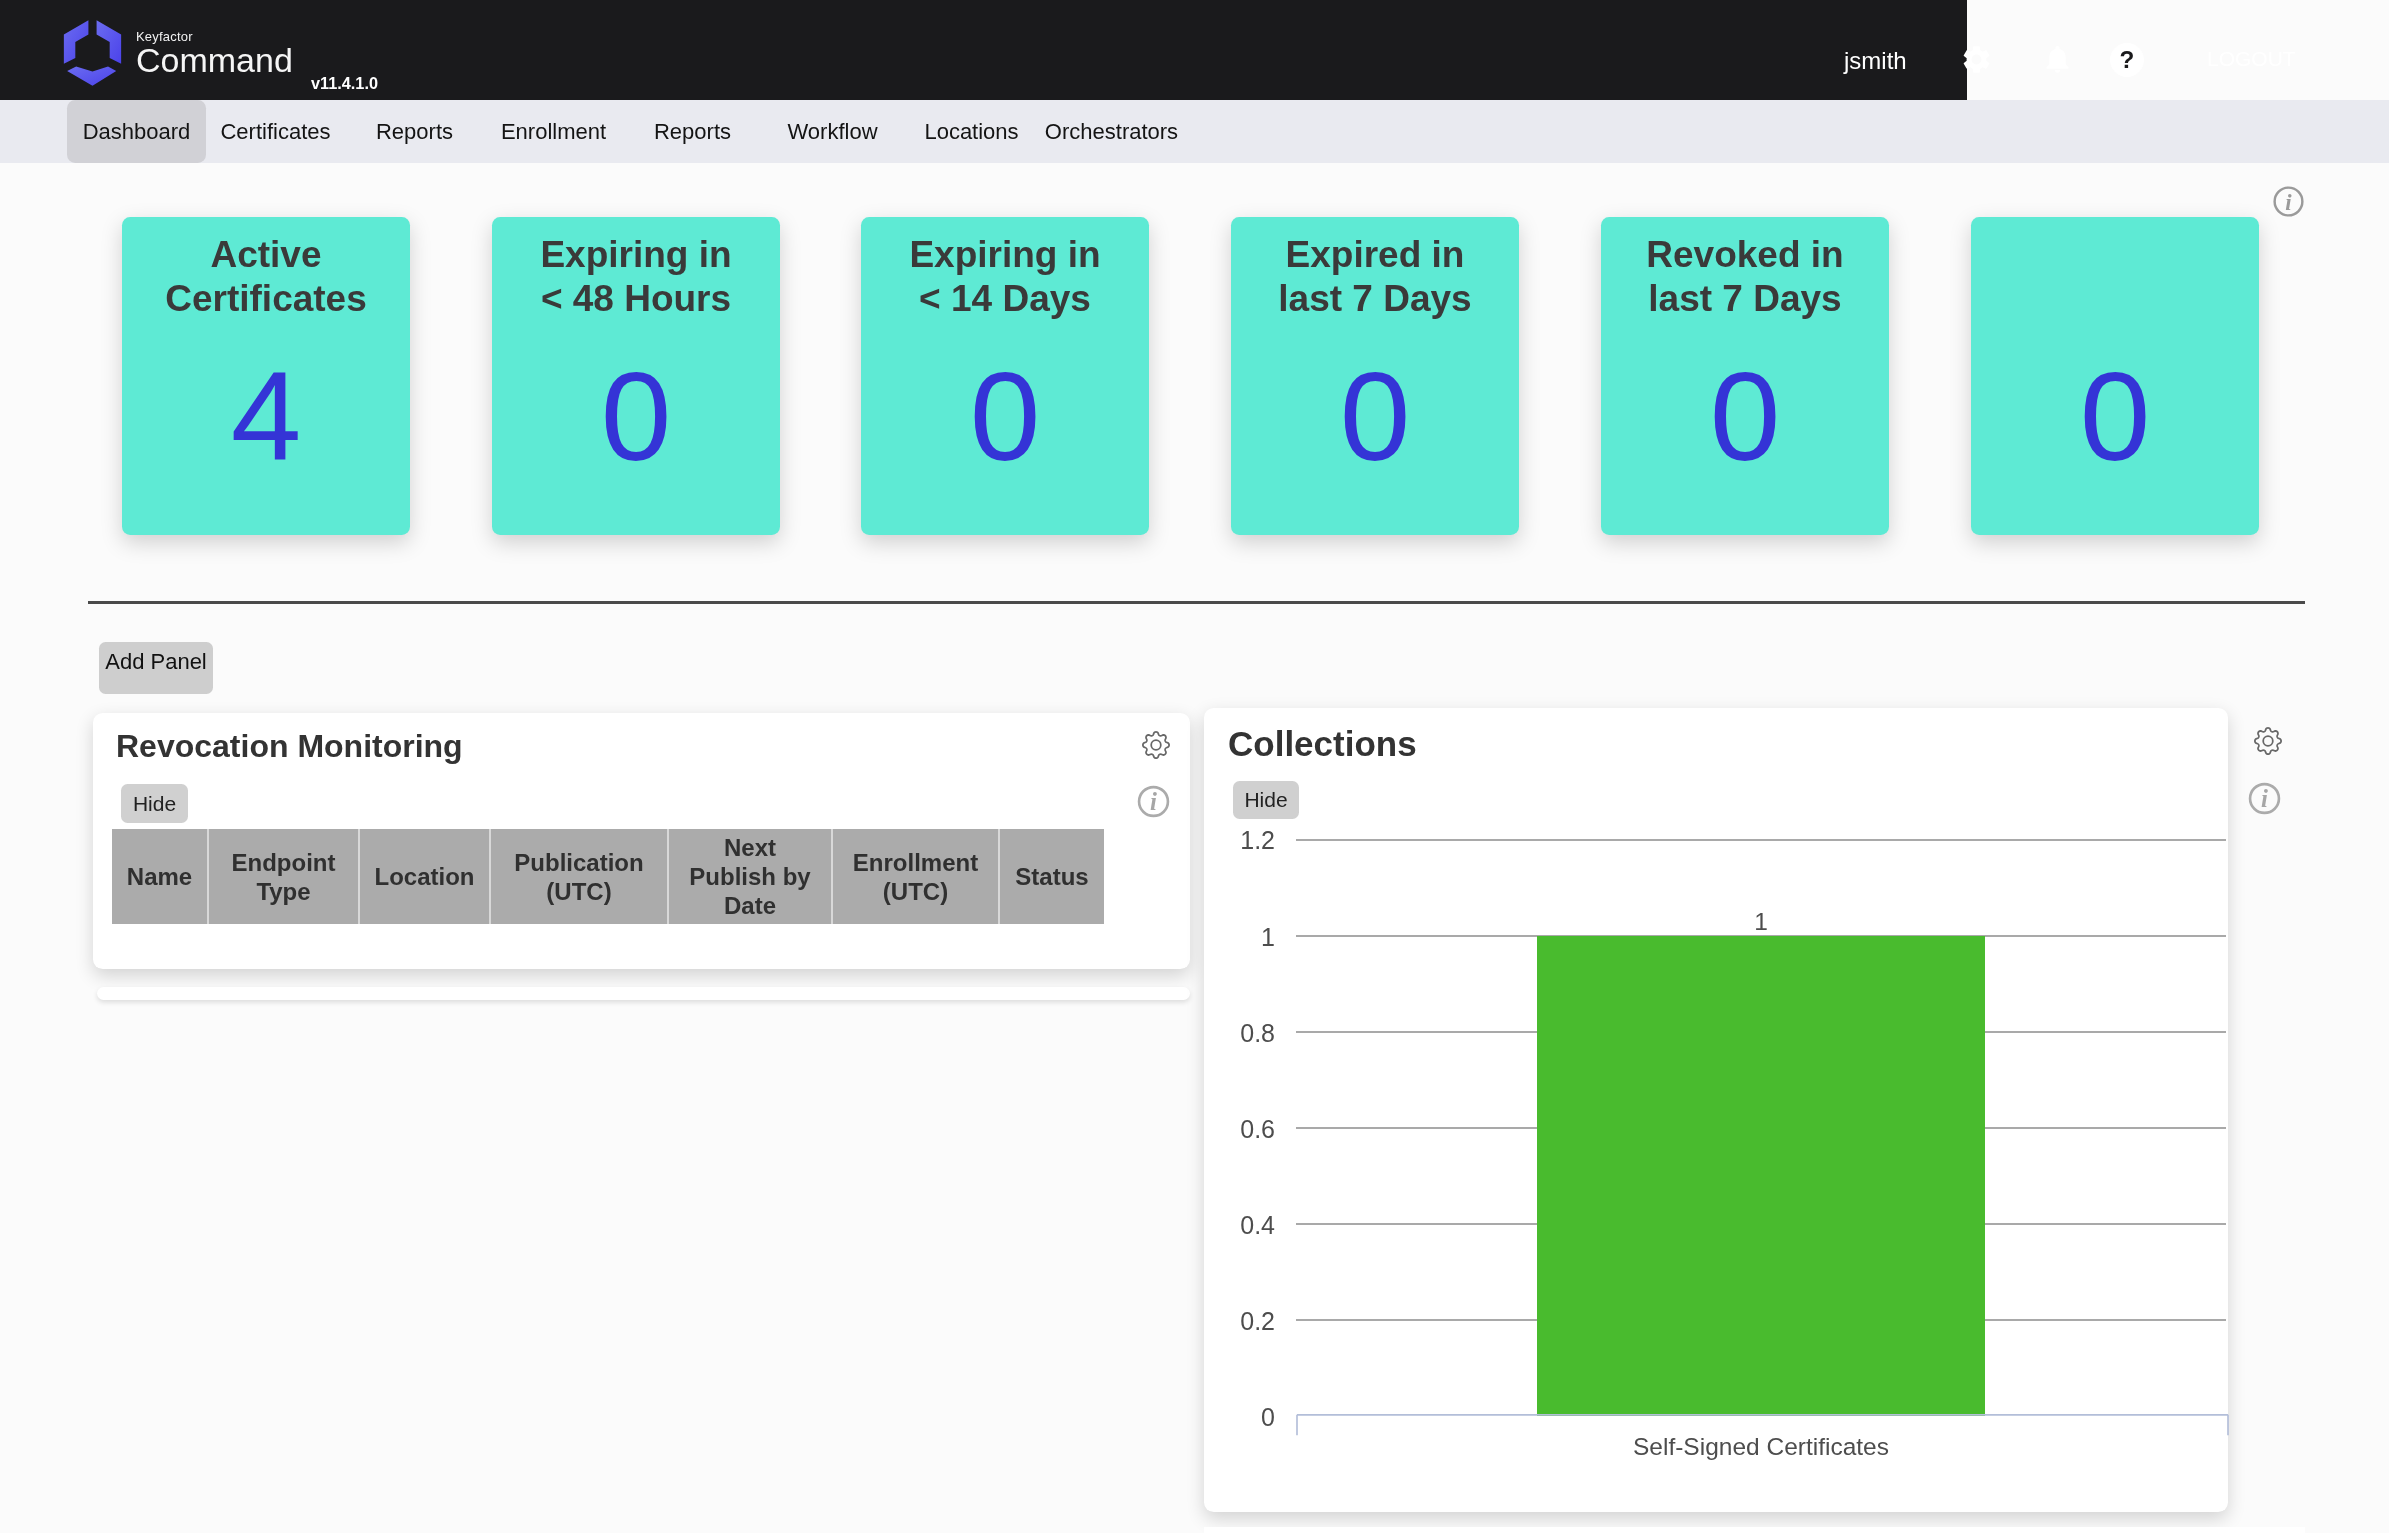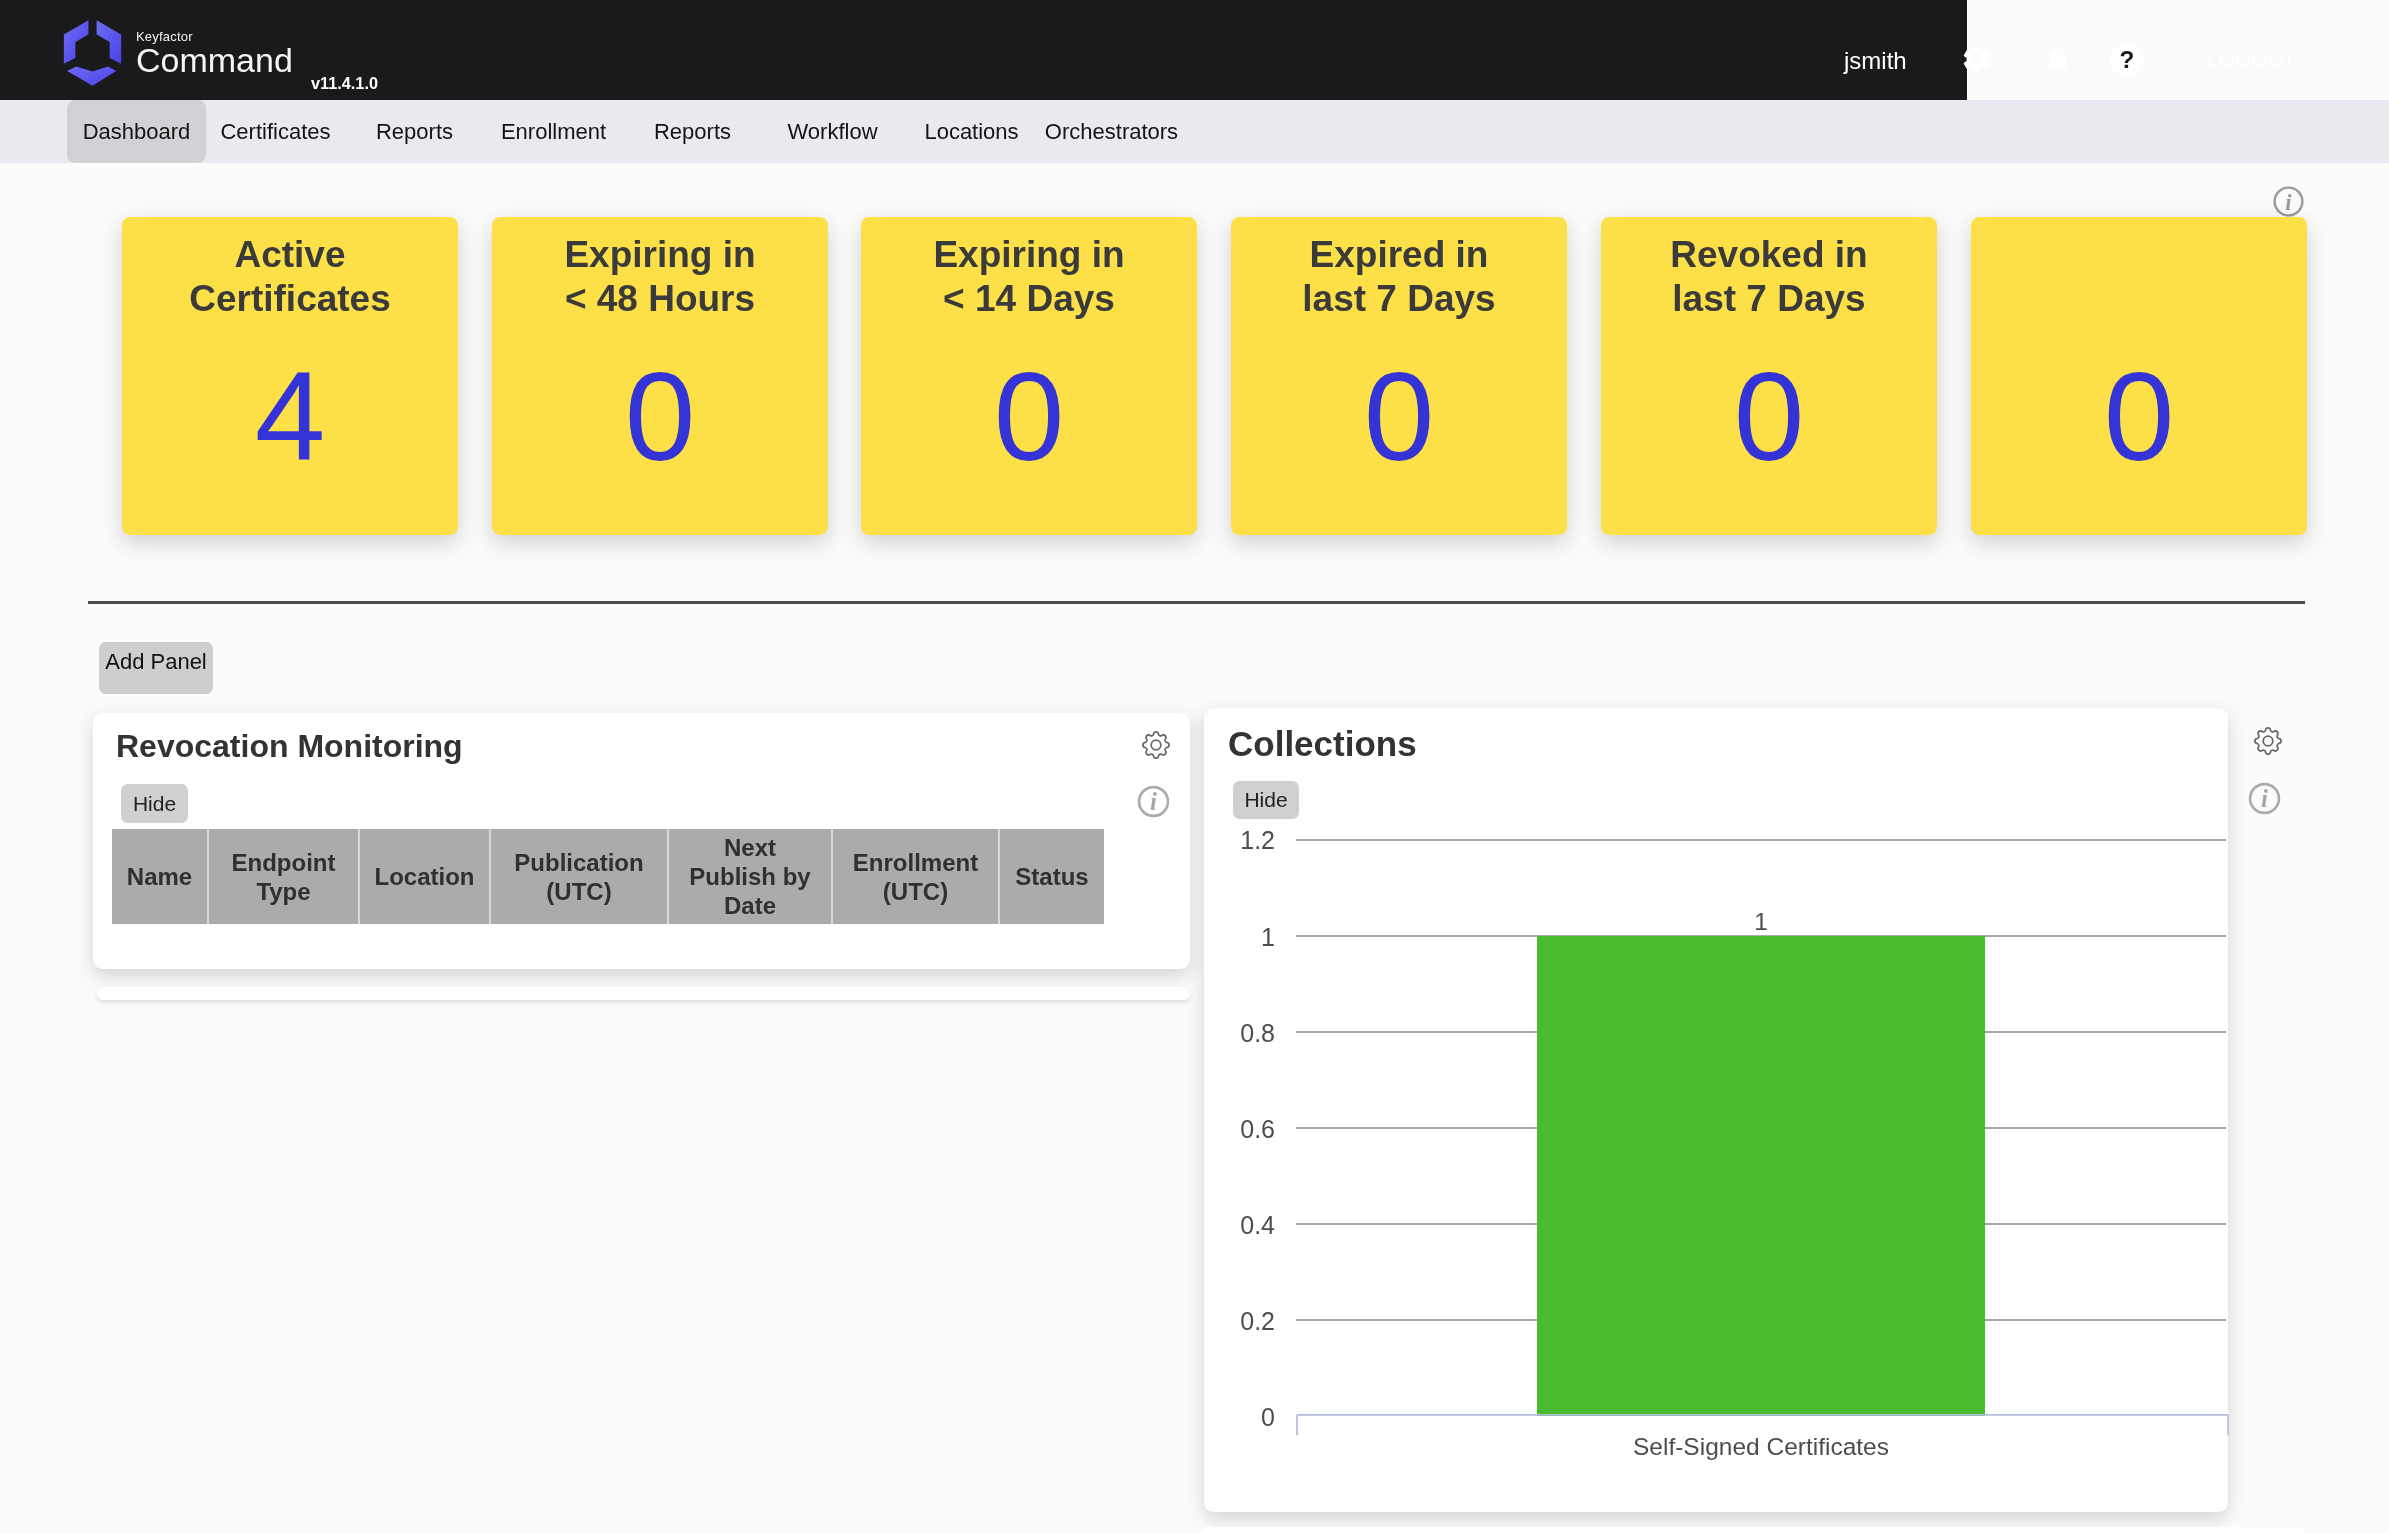--- a/index.html
+++ b/index.html
@@ -18,21 +18,21 @@
 #logout { position:absolute; left:2207px; top:47px; color:#fff; font-size:21px; letter-spacing:0px; }
 .hico { position:absolute; }
 
 
 #nav { position:absolute; left:0; top:100px; width:2389px; height:63px; background:#e9eaf0; }
 .tab { position:absolute; top:0; height:63px; line-height:63px; text-align:center;
   font-size:22px; color:#141414; }
 .tab.active { background:#d1d1d6; border-radius:8.2px; }
 
 
-.card { position:absolute; top:217px; width:336px; height:318px; background:#fde047;
+.card { position:absolute; top:217px; width:288px; height:318px; background:#5eead4;
   border-radius:8.2px; box-shadow:0 7.4px 21px rgba(0,0,0,.17); text-align:center; }
 .ct { margin-top:16.3px; font-size:37px; font-weight:bold; color:#3a3a3a; line-height:44px; }
 .cn { position:absolute; left:0; width:100%; top:136px; font-size:127px; color:#3434d6;
   line-height:127px; }
 
 
 #divider { position:absolute; left:88px; top:601px; width:2217px; height:3.3px; background:#4a4a4a; }
 #addpanel { position:absolute; left:99px; top:642px; width:114px; height:52px;
   background:#cecece; border-radius:6.5px; font-size:22px; color:#111;
   line-height:40px; text-align:center; }

